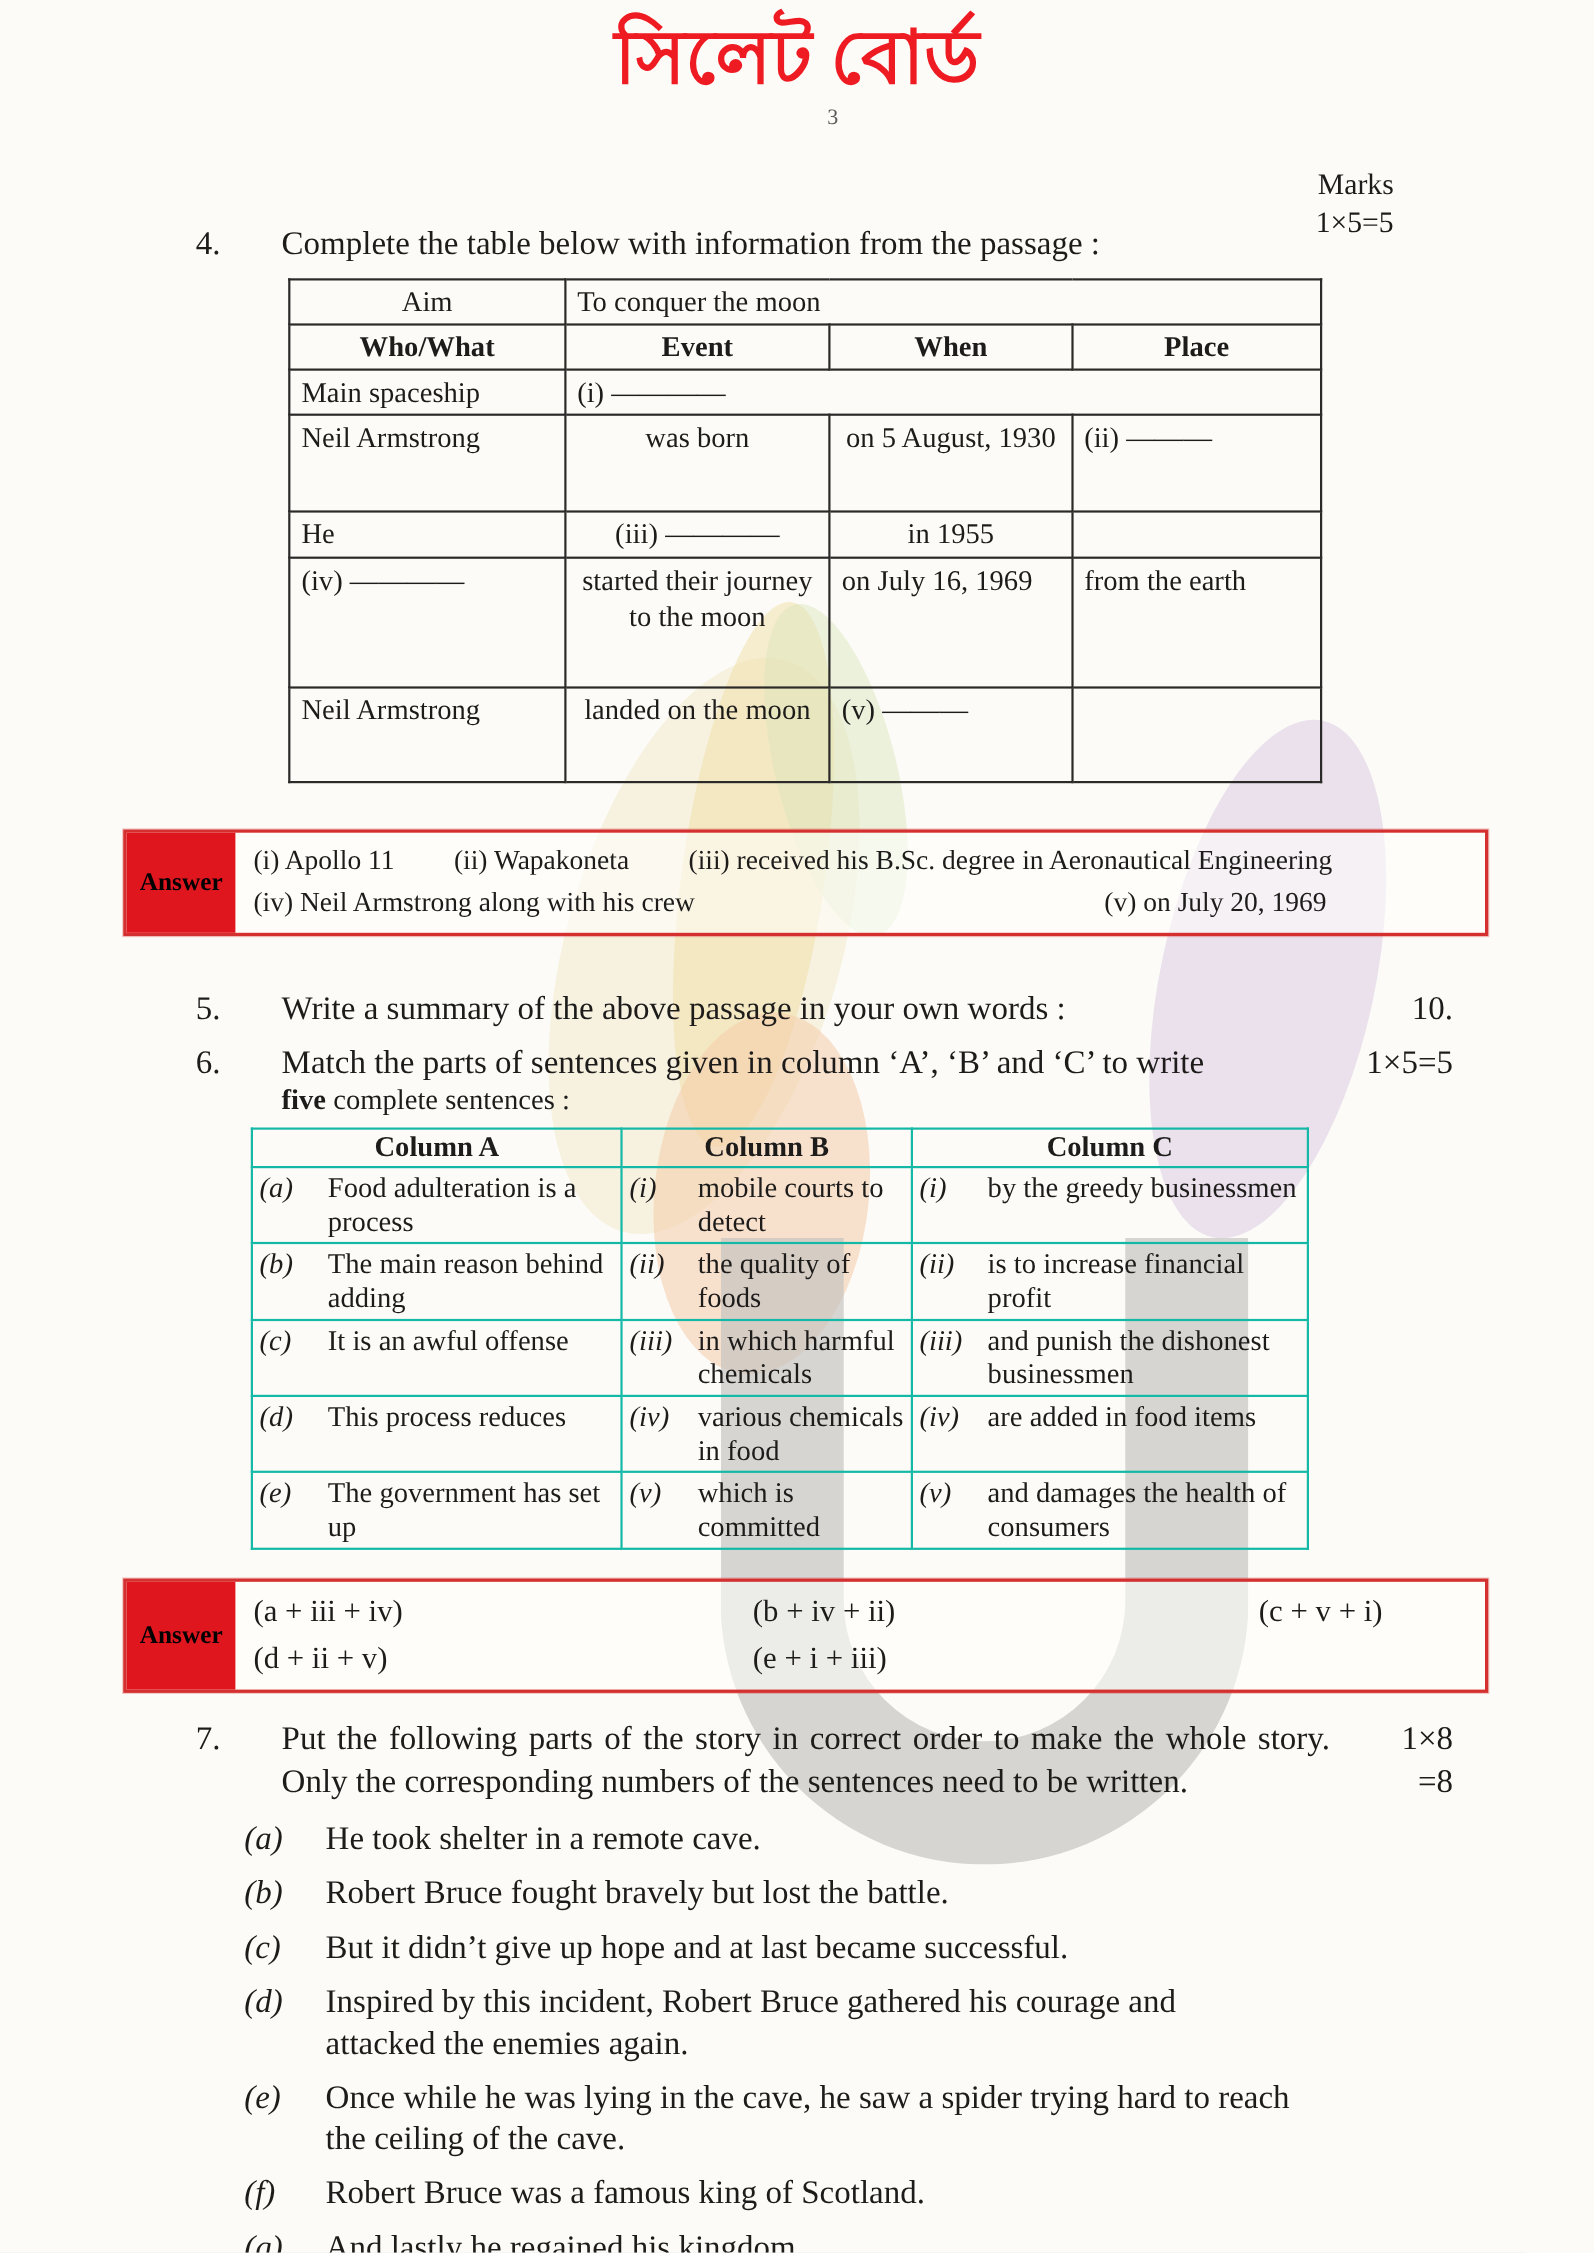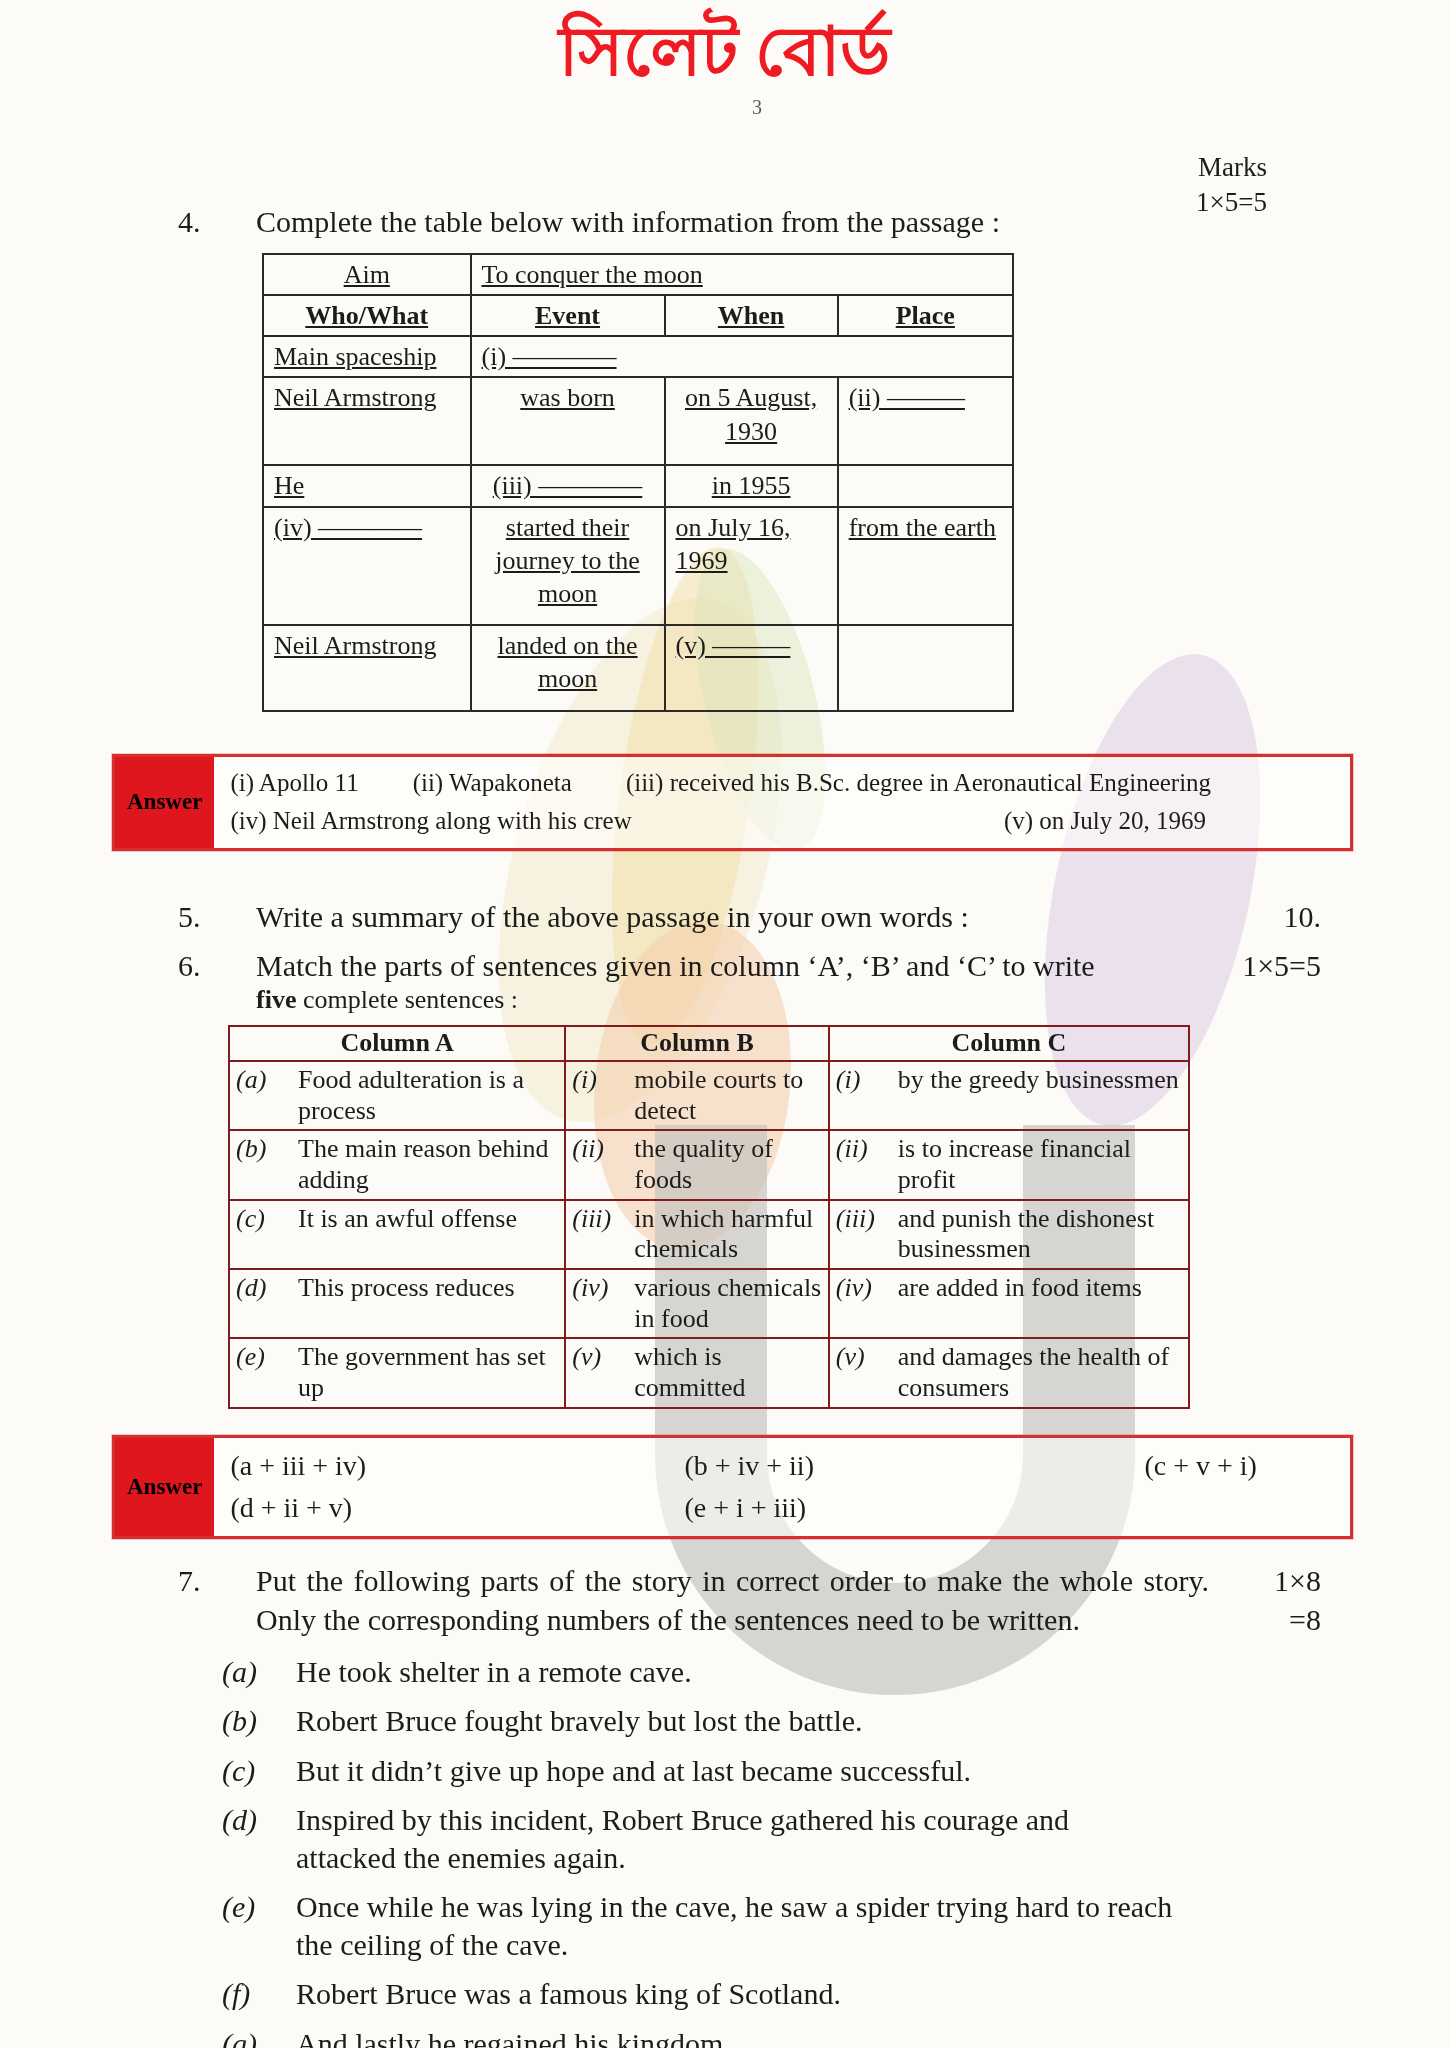--- a/index.html
+++ b/index.html
@@ -30,42 +30,42 @@
   .q-row { display:flex; margin-left:178px; margin-right:128px; font-size:30px; line-height:1.3; }
   .q-num { width:78px; flex:none; }
   .q-text { flex:1; }
   .q-text.just { text-align:justify; }
   .q-marks { width:112px; flex:none; text-align:right; }
   .bold { font-weight:bold; }
   .q6-line2 { margin-left:256px; font-size:26px; }
 
   
   table { border-collapse:collapse; }
-  .t1 { margin:12px 0 0 262px; width:752px; font-size:26px; line-height:1.28;text-decoration:underline; }
+  .t1 { margin:12px 0 0 262px; width:940px; font-size:26px; line-height:1.28; }
   .t1 td, .t1 th { border:2px solid #2b2a28; padding:3px 10px; vertical-align:top; }
   .t1 th { font-weight:bold; text-align:center; }
   .c-center { text-align:center; }
   .row-when2 { height:88px; }
   .row-journey { height:118px; }
 
   
   .answer { display:flex; margin-left:112px; margin-right:96px; border:3px solid #d43030; background:rgba(255,255,253,.55); box-shadow:0 0 0 1px rgba(212,48,48,.25); }
   .answer-label { background:#e0161f; color:#000000; font-weight:bold; font-size:23px; padding:0 12px; display:flex; align-items:center; flex:none; }
   .answer-body { flex:1; padding:7px 16px; font-size:25px; line-height:1.55; }
   .ans-flexline { display:flex; white-space:nowrap;gap:20px; }
   .ans-flexline .gap { margin-right:34px; }
   .push-right { margin-left:auto; margin-right:128px; }
   .ans-cols { display:flex; font-size:28px; line-height:1.5; }
   .ans-cols .col1 { width:440px; white-space:pre-line; }
   .ans-cols .col2 { width:460px; white-space:pre-line;margin-left:14px; }
   .ans-cols .col3 { flex:1; }
 
   
   .t2 { margin:10px 0 0 228px; width:962px; font-size:26px; line-height:1.18; }
-  .t2 td, .t2 th { border:2px solid #7f1d1d; padding:3px 6px; vertical-align:top; }
+  .t2 td, .t2 th { border:2px solid #14b8a6; padding:3px 6px; vertical-align:top; }
   .t2 th { font-weight:bold; text-align:center; padding:1px 6px; }
   .cellflex { display:flex; }
   .cellflex .lbl { width:62px; flex:none; font-style:italic; }
   .cellflex .txt { flex:1; }
 
   
   .items { margin:14px 0 0 222px; }
   .item { display:flex; font-size:30px; line-height:1.25; margin-bottom:12px; }
   .item-label { width:74px; flex:none; font-style:italic; }
   .item-text { flex:1; max-width:880px; }

